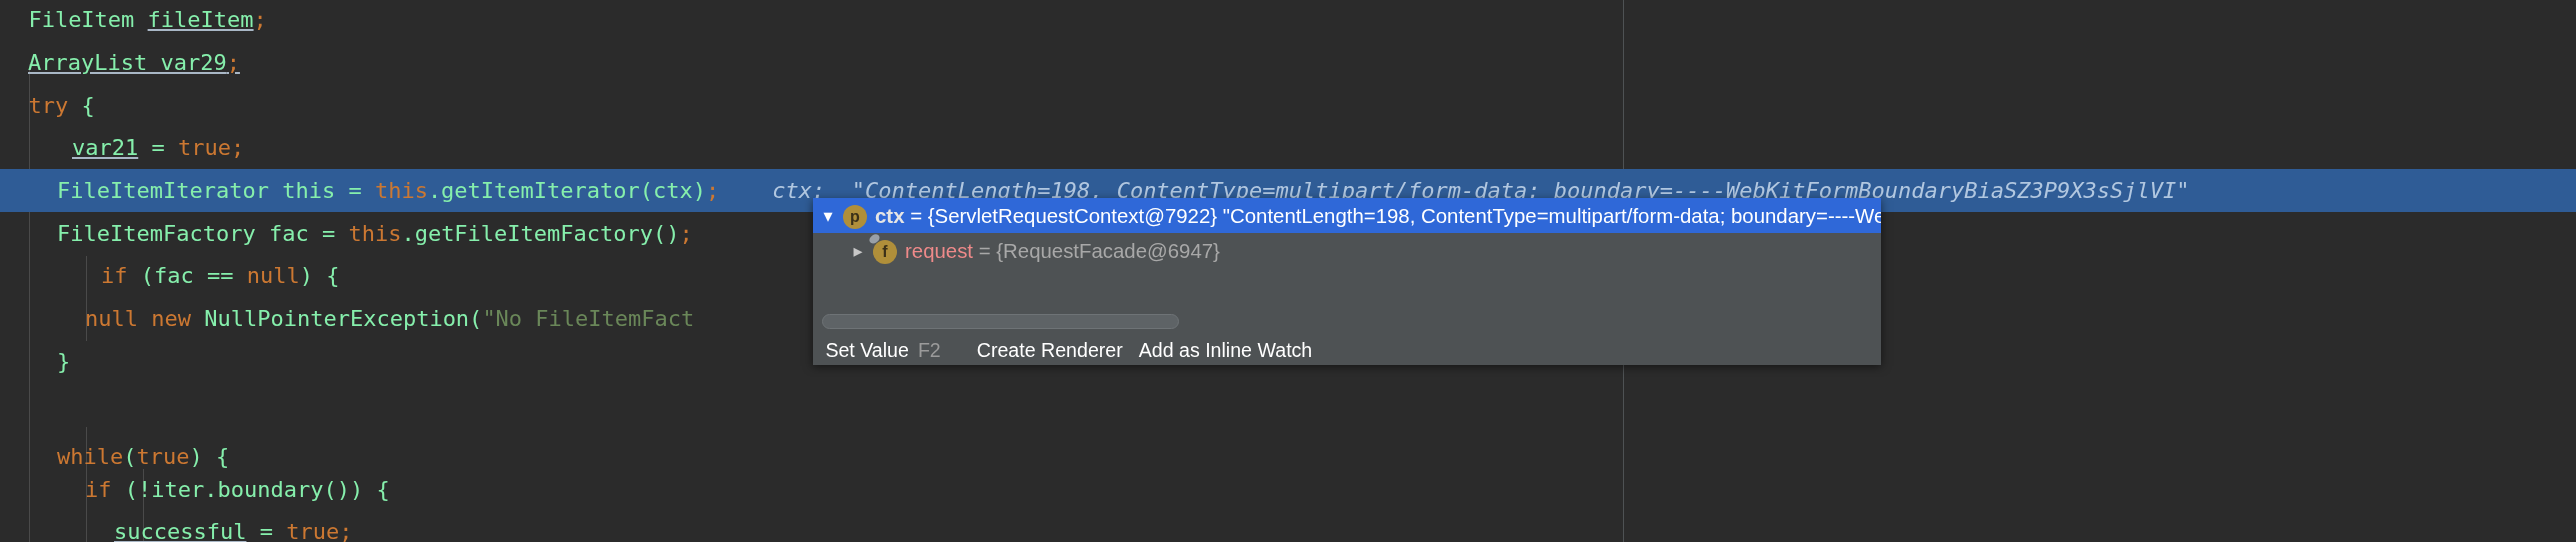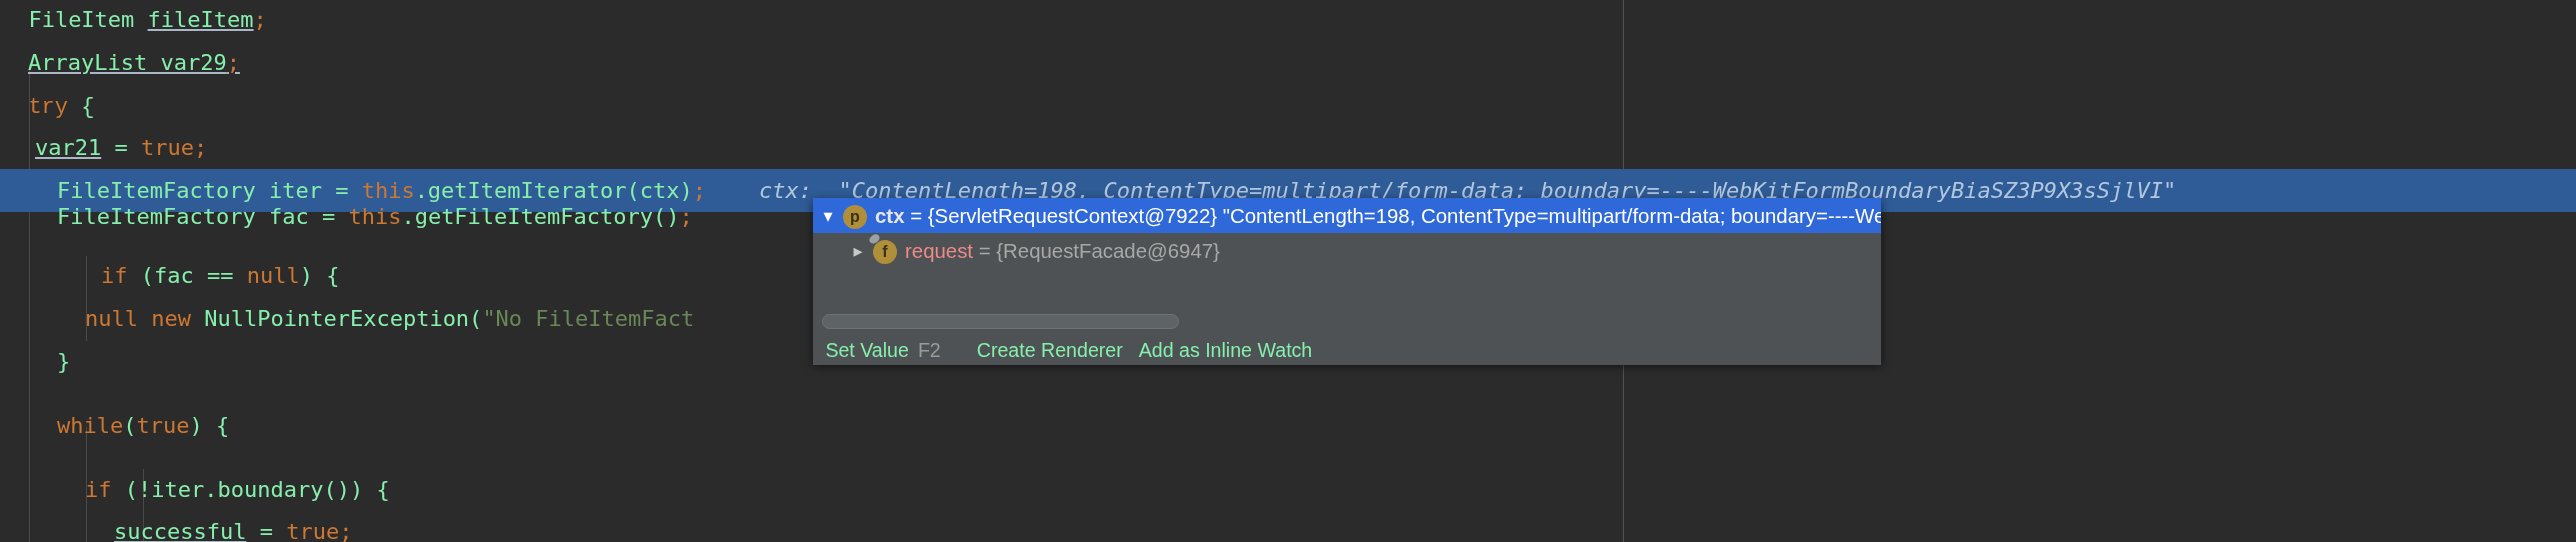--- a/index.html
+++ b/index.html
@@ -78,49 +78,49 @@
   .sbthumb{
     position:absolute;left:0;top:0;height:15px;width:357px;
     background:#5e6366;border:0.9px solid #6e7376;border-radius:8px;
     box-sizing:border-box;
   }
   
   .actions{
     height:29px;line-height:29px;background:#4e5254;
     padding-left:12.4px;font-size:19.6px;white-space:nowrap;
   }
-  .act{color:#86efac;margin-right:16px;cursor:pointer;}
+  .act{color:#ffffff;margin-right:16px;cursor:pointer;}
   .shortcut{color:#9b9b9b;margin-right:36px;}
   .act.first{margin-right:9px;}
 </style>
 </head>
 <body>
 
 <div id="editor">
 
   <div class="margin-guide" style="left:1623px"></div>
 
   <div class="indent-guide" style="left:29px;top:64px;height:478px"></div>
   <div class="indent-guide" style="left:86px;top:256px;height:85px"></div>
   <div class="indent-guide" style="left:86px;top:427px;height:116px"></div>
   <div class="indent-guide" style="left:143px;top:469px;height:73px"></div>
 
   <div id="lines">
       <div class="line" style="top: -1.8px;"><span class="txt" style="padding-left: 28.4px;"><span class="plain">FileItem </span><span class="plain u">fileItem</span><span class="punct">;</span></span></div>
       <div class="line" style="top: 41px;"><span class="txt" style="padding-left: 28px; text-decoration: underline;"><span class="plain">ArrayList var29</span><span class="punct">;</span></span></div>
-      <div class="line" style="top: 84px;"><span class="txt" style="padding-left: 28.4px; font-family: Liberation Mono, monospace;"><span class="kw">try</span><span class="plain"> {</span></span></div>
-      <div class="line" style="top: 126px;"><span class="txt" style="padding-left: 35px;"><span class="plain u">var21</span><span class="plain"> = </span><span class="kw">true</span><span class="punct">;</span></span></div>
+      <div class="line" style="top: 84px;"><span class="txt" style="padding-left: 28.4px;"><span class="kw">try</span><span class="plain"> {</span></span></div>
+      <div class="line" style="top: 126px;"><span class="txt" style="padding-left: 72px;"><span class="plain u">var21</span><span class="plain"> = </span><span class="kw">true</span><span class="punct">;</span></span></div>
       <div class="gutter-band" style="top: 169px;"></div>
-      <div class="line sel" style="top: 169px;"><span class="txt" style="padding-left: 57px;"><span class="plain">FileItemFactory iter = </span><span class="kw">this</span><span class="plain">.getItemIterator(ctx)</span><span class="punct">;</span></span><span class="hint">    ctx:  "ContentLength=198, ContentType=multipart/form-data; boundary=----WebKitFormBoundaryBiaSZ3P9X3sSjlVI"</span></div>
-      <div class="line" style="top: 195px;"><span class="txt" style="padding-left: 57px;"><span class="plain">FileItemFactory fac = </span><span class="kw">this</span><span class="plain">.getFileItemFactory()</span><span class="punct">;</span></span></div>
+      <div class="line sel" style="top: 169px;"><span class="txt" style="padding-left: 57px;"><span class="plain">FileItemIterator this = </span><span class="kw">this</span><span class="plain">.getItemIterator(ctx)</span><span class="punct">;</span></span><span class="hint">    ctx:  "ContentLength=198, ContentType=multipart/form-data; boundary=----WebKitFormBoundaryBiaSZ3P9X3sSjlVI"</span></div>
+      <div class="line" style="top: 212px;"><span class="txt" style="padding-left: 57px;"><span class="plain">FileItemFactory fac = </span><span class="kw">this</span><span class="plain">.getFileItemFactory()</span><span class="punct">;</span></span></div>
       <div class="line" style="top: 254px;"><span class="txt" style="padding-left: 57px; margin-left: 44px;"><span class="kw">if</span><span class="plain"> (fac == </span><span class="kw">null</span><span class="plain">) {</span></span></div>
       <div class="line" style="top: 297px;"><span class="txt" style="padding-left: 85px;"><span class="kw">null new</span><span class="plain"> NullPointerException(</span><span class="str">"No FileItemFact</span></span></div>
       <div class="line" style="top: 340px;"><span class="txt" style="padding-left: 57px;"><span class="plain">}</span></span></div>
       <div class="line" style="top: 382px;"><span class="txt" style="padding-left: 57px;"></span></div>
-      <div class="line" style="top: 404px;"><span class="txt" style="padding-left: 57px;"><span class="kw">while</span><span class="plain">(</span><span class="kw">true</span><span class="plain">) {</span></span></div>
+      <div class="line" style="top: 435px;"><span class="txt" style="padding-left: 57px;"><span class="kw">while</span><span class="plain">(</span><span class="kw">true</span><span class="plain">) {</span></span></div>
       <div class="line" style="top: 468px;"><span class="txt" style="padding-left: 85px;"><span class="kw">if</span><span class="plain"> (!iter.boundary()) {</span></span></div>
       <div class="line" style="top: 510px;"><span class="txt" style="padding-left: 114px;"><span class="plain u">successful</span><span class="plain"> = </span><span class="kw">true</span><span class="punct">;</span></span></div>
     </div>
 
   <div id="popup">
 
     <div class="tree">
 
       <div class="node selected">
         <span class="arrow">▾</span><span class="badge">p</span><span class="nodetext vname-sel">ctx</span><span class="nodetext vval"> = </span><span class="nodetext vval">{ServletRequestContext@7922} "ContentLength=198, ContentType=multipart/form-data; boundary=----WebKitFormBoundaryBiaSZ3P9X3sSjlVI"</span>

